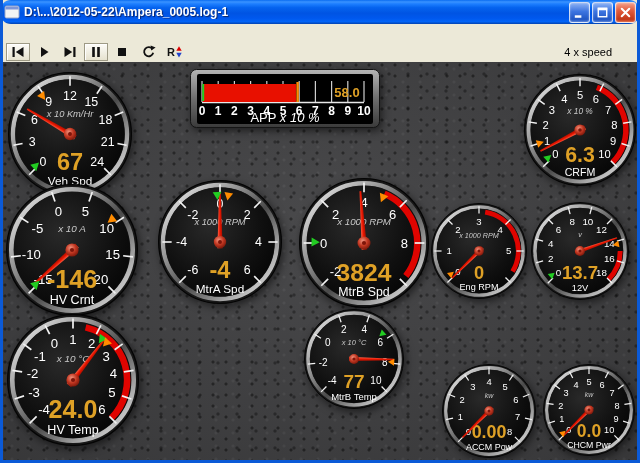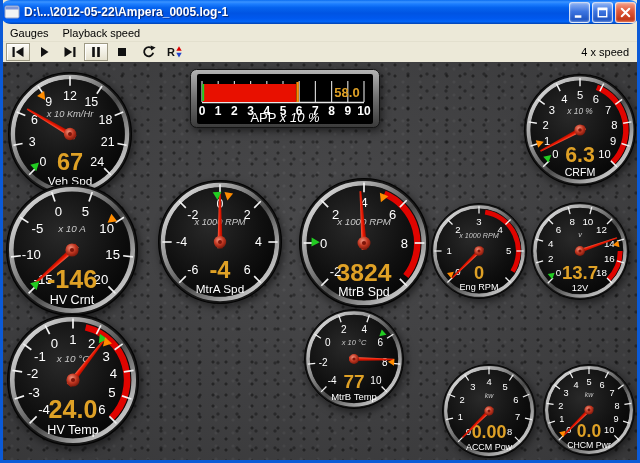--- a/index.html
+++ b/index.html
@@ -12,21 +12,21 @@
   .title-text{color:#FFF;font-size:12px;font-weight:bold;text-shadow:1px 1px 1px #0A246A;white-space:nowrap;overflow:hidden;flex:1;}
   .winbtns{display:flex;gap:2px;padding-right:4px;}
   .winbtn{width:21px;height:21px;border-radius:3px;border:1px solid rgba(255,255,255,.75);display:flex;align-items:center;justify-content:center;
     background:linear-gradient(180deg,#8DB2F4 0%,#3C74E0 45%,#2257C4 85%,#3E6FD0 100%);box-shadow:inset 0 0 2px rgba(255,255,255,.5);}
   .winbtn.close{background:linear-gradient(180deg,#F4A08B 0%,#E25B3C 40%,#C33818 85%,#D9552F 100%);}
   .menubar{position:absolute;left:0;top:24px;width:634px;height:18px;background:#ECE9D8;display:flex;align-items:center;border-bottom:1px solid #E3E0CE;}
   .menu-item{font-size:11px;color:#000;padding:2px 7px;}
   .toolbar{position:absolute;left:0;top:42px;width:634px;height:20px;background:#ECE9D8;display:flex;align-items:center;padding-left:3px;}
   .tb-btn{width:24px;height:18px;margin-right:2px;display:flex;align-items:center;justify-content:center;border:1px solid transparent;}
   .tb-btn.framed{border:1px solid #9E9A85;background:linear-gradient(180deg,#FDFCF8,#E6E2CF);box-shadow:inset 1px 1px 0 #FFF;}
-  .speed-label{margin-left:auto;padding-right:8px;font-size:11px;color:#000;}
+  .speed-label{margin-left:auto;padding-right:25px;font-size:11px;color:#000;}
   .client{position:absolute;left:0;top:62px;width:634px;height:398px;background-color:#3E3E40;
     background-image:
       radial-gradient(ellipse 800px 520px at 50% 42%, rgba(255,255,255,0.06), rgba(0,0,0,0.30)),
       radial-gradient(circle at 2px 3px, rgba(0,0,0,0.50) 1px, transparent 2px),
       radial-gradient(circle at 9px 7px, rgba(255,255,255,0.05) 1px, transparent 2px),
       radial-gradient(circle at 6px 12px, rgba(0,0,0,0.40) 1px, transparent 2.2px);
     background-size:100% 100%,13px 11px,17px 13px,19px 17px;}
   .client svg{filter:drop-shadow(2px 3px 4px rgba(0,0,0,0.55));}
   svg text{font-family:"Liberation Sans",sans-serif;}
 </style>
@@ -53,24 +53,20 @@
           </svg>
       </div>
       <div class="winbtn close">
         <svg width="15" height="15" viewBox="0 0 16 16">
             <path d="M4 4 L12 12 M12 4 L4 12" stroke="#FFF" stroke-width="2.2" stroke-linecap="round"></path>
           </svg>
       </div>
     </div>
   </div>
 
-  <div class="menubar">
-    <span class="menu-item">Gauges</span>
-    <span class="menu-item">Playback speed</span>
-  </div>
 
   <div class="toolbar" id="toolbar">
     <div class="tb-btn framed">
         <svg width="16" height="16" viewBox="0 0 16 16">
           <rect x="2.5" y="3" width="2.2" height="10" fill="#111"></rect>
           <polygon points="13.5,3 13.5,13 5.8,8" fill="#111"></polygon>
         </svg>
       </div>
       <div class="tb-btn">
         <svg width="16" height="16" viewBox="0 0 16 16">

